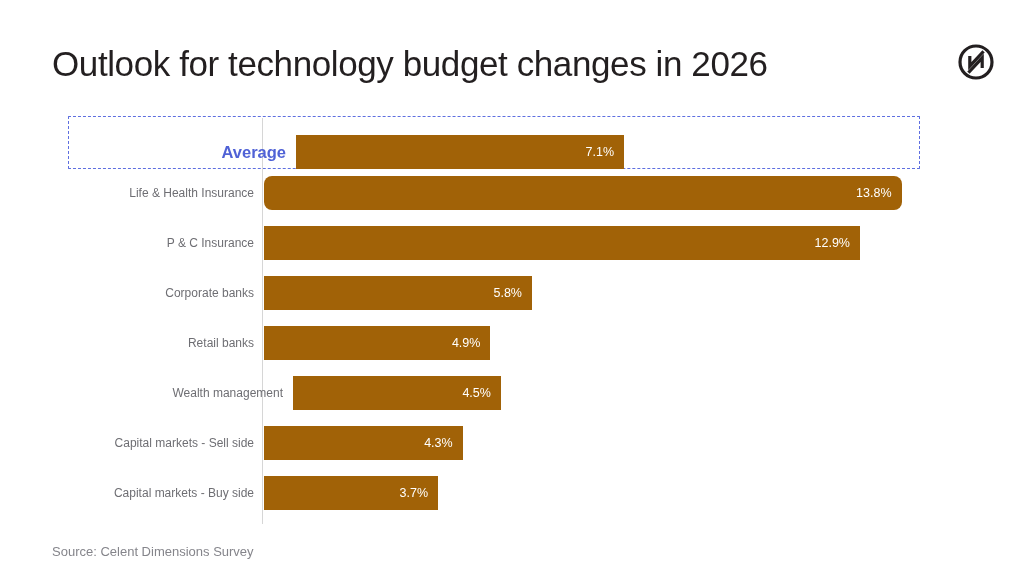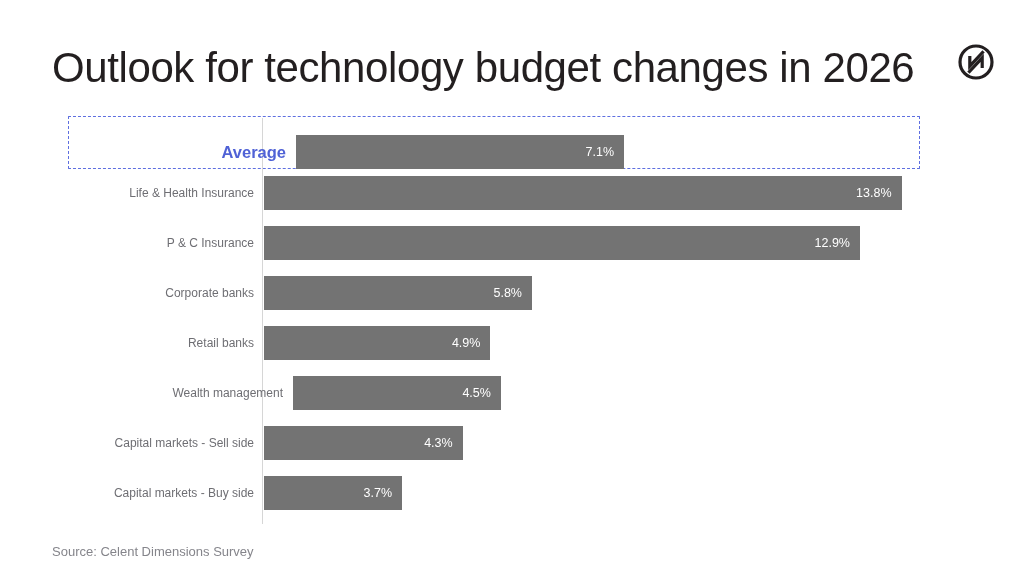--- a/index.html
+++ b/index.html
@@ -9,21 +9,21 @@
     font-family:"Liberation Sans", sans-serif;
     color:#2b2b2b;
     position:relative;
     overflow:hidden;
   }
 
   
   #chart-title {
     position:absolute;
     left:52px; top:44px;
-    font-size:42px;
+    font-size:35px;
     font-weight:400;
     letter-spacing:-0.4px;
     color:#231f20;
     white-space:nowrap;
   }
   #brand-logo {
     position:absolute;
     right:28px; top:42px;
     width:40px; height:40px;
   }
@@ -72,21 +72,21 @@
   }
   .bar-row.is-average .cat-label {
     color:#5062d6;
     font-weight:700;
     font-size:16.5px;
   }
   .bar {
     position:absolute;
     left:264px; top:0;
     height:34px;
-    background:#737373;
+    background:#a16207;
   }
   .bar-value {
     position:absolute;
     right:10px; top:0;
     height:34px;
     line-height:34px;
     font-size:12.5px;
     color:#ffffff;
     white-space:nowrap;
   }
@@ -120,21 +120,21 @@
 
   <div id="bars">
       <div class="bar-row is-average" style="top: 135px; margin-left: 32px;">
         <div class="cat-label">Average</div>
         <div class="bar" style="width: 328.02px;">
           <span class="bar-value">7.1%</span>
         </div>
       </div>
       <div class="bar-row" style="top: 176px;">
         <div class="cat-label">Life &amp; Health Insurance</div>
-        <div class="bar" style="width: 637.56px;">
+        <div class="bar" style="width: 637.56px; border-radius: 8px;">
           <span class="bar-value">13.8%</span>
         </div>
       </div>
       <div class="bar-row" style="top: 226px;">
         <div class="cat-label">P &amp; C Insurance</div>
         <div class="bar" style="width: 595.98px;">
           <span class="bar-value">12.9%</span>
         </div>
       </div>
       <div class="bar-row" style="top: 276px;">
@@ -156,20 +156,20 @@
         </div>
       </div>
       <div class="bar-row" style="top: 426px;">
         <div class="cat-label">Capital markets - Sell side</div>
         <div class="bar" style="width: 198.66px;">
           <span class="bar-value">4.3%</span>
         </div>
       </div>
       <div class="bar-row" style="top: 476px;">
         <div class="cat-label">Capital markets - Buy side</div>
-        <div class="bar" style="width: 138px;">
+        <div class="bar" style="width: 174px;">
           <span class="bar-value">3.7%</span>
         </div>
       </div>
     </div>
 
   <div id="source-note">Source: Celent Dimensions Survey</div>
 </div>
 
 </body></html>

